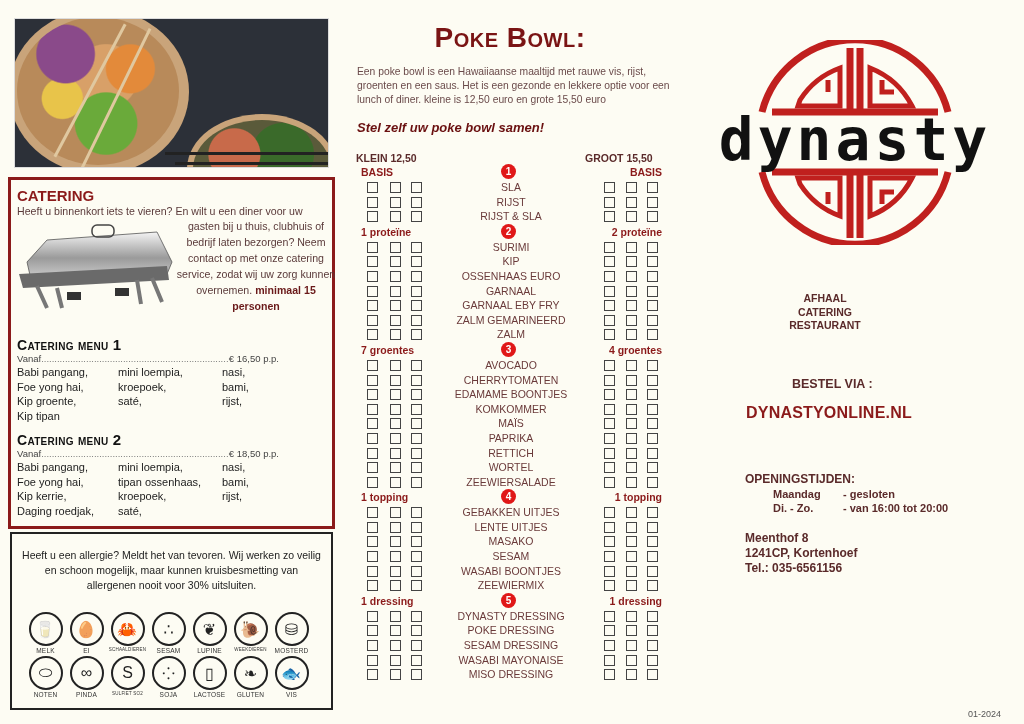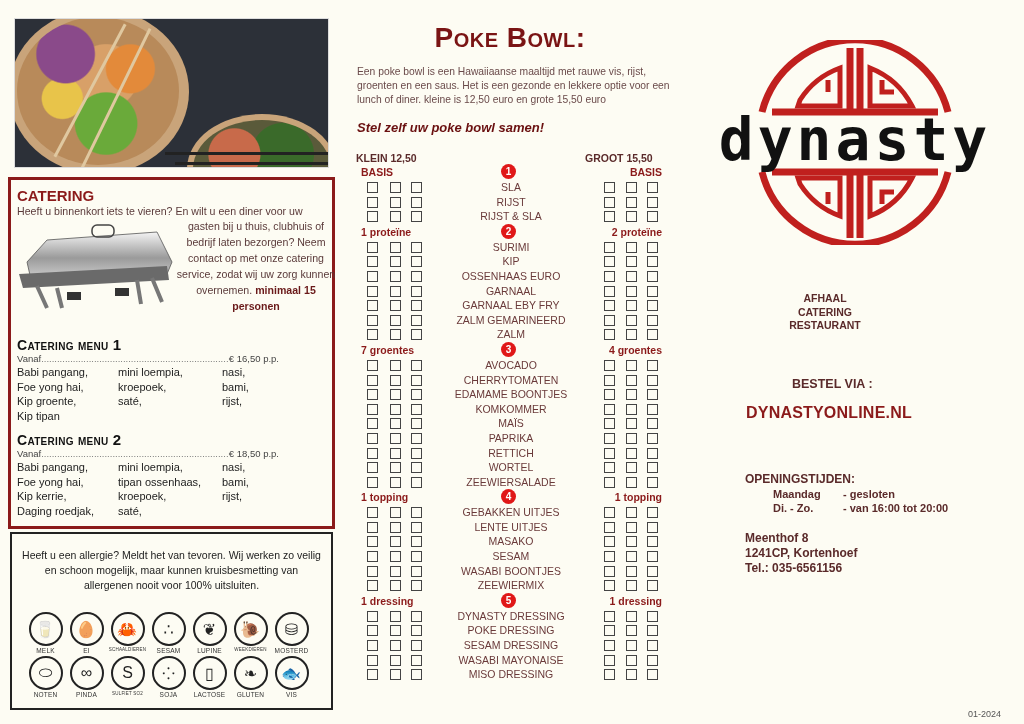--- a/index.html
+++ b/index.html
@@ -157,21 +157,21 @@
         <span>kroepoek,</span>
         <span>rijst,</span>
       <span>Daging roedjak,</span>
         <span>saté,</span>
         <span></span>
     </div>
   </div>
 </div>
 
 <div class="allergy">
-  <div class="txt">Heeft u een allergie? Meldt het van tevoren. Wij werken zo veilig en schoon mogelijk, maar kunnen kruisbesmetting van allergenen nooit voor 100% uitsluiten.</div>
+  <div class="txt">Heeft u een allergie? Meldt het van tevoren. Wij werken zo veilig en schoon mogelijk, maar kunnen kruisbesmetting van allergenen nooit voor 30% uitsluiten.</div>
   <div class="allergen-grid" id="allergen-grid">
       <div class="allergen">
         <div class="circ">🥛</div>
         <div class="lbl">MELK</div>
       </div>
       <div class="allergen">
         <div class="circ">🥚</div>
         <div class="lbl">EI</div>
       </div>
       <div class="allergen">

